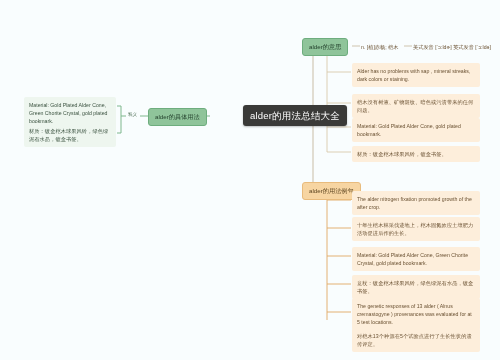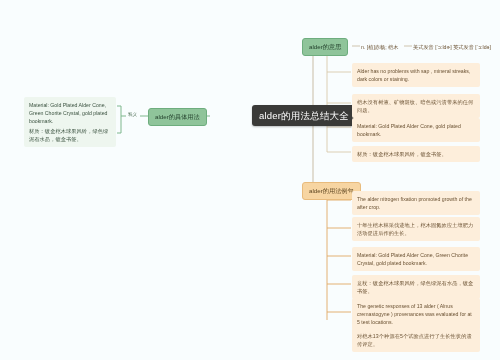--- a/index.html
+++ b/index.html
@@ -143,21 +143,21 @@
     <path d="M327 140 L327 152" stroke="#d8c9ad" stroke-width="0.9" fill="none"></path>
 
     <path d="M327 200 L327 320" stroke="#e0a864" stroke-width="0.9" fill="none"></path>
     <path d="M327 200 L351 200" stroke="#e0a864" stroke-width="0.9" fill="none"></path>
     <path d="M327 228 L351 228" stroke="#e0a864" stroke-width="0.9" fill="none"></path>
     <path d="M327 256 L351 256" stroke="#e0a864" stroke-width="0.9" fill="none"></path>
     <path d="M327 284 L351 284" stroke="#e0a864" stroke-width="0.9" fill="none"></path>
     <path d="M327 312 L351 312" stroke="#e0a864" stroke-width="0.9" fill="none"></path>
   </svg>
 
-  <div class="node root-node" style="left:205px; top:105px;margin-left:47px;">alder的用法总结大全</div>
+  <div class="node root-node" style="left:196px; top:105px;margin-left:47px;">alder的用法总结大全</div>
 
   <div class="node green-node" style="left:148px; top:108px;">alder的具体用法</div>
 
   <div class="node mini-label" style="left:126px; top:111px;">释义</div>
 
   <div class="node leaf-green" style="left:24px; top:97px; width:92px;">Material: Gold Plated Alder Cone, Green Chorite Crystal, gold plated bookmark.</div>
 
   <div class="node leaf-green leaf-cn" style="left:24px; top:123px; width:92px;">材质：镀金桤木球果风铃，绿色绿泥石水晶，镀金书签。</div>
 
   <div class="node green-node" style="left:302px; top:38px;">alder的意思</div>

